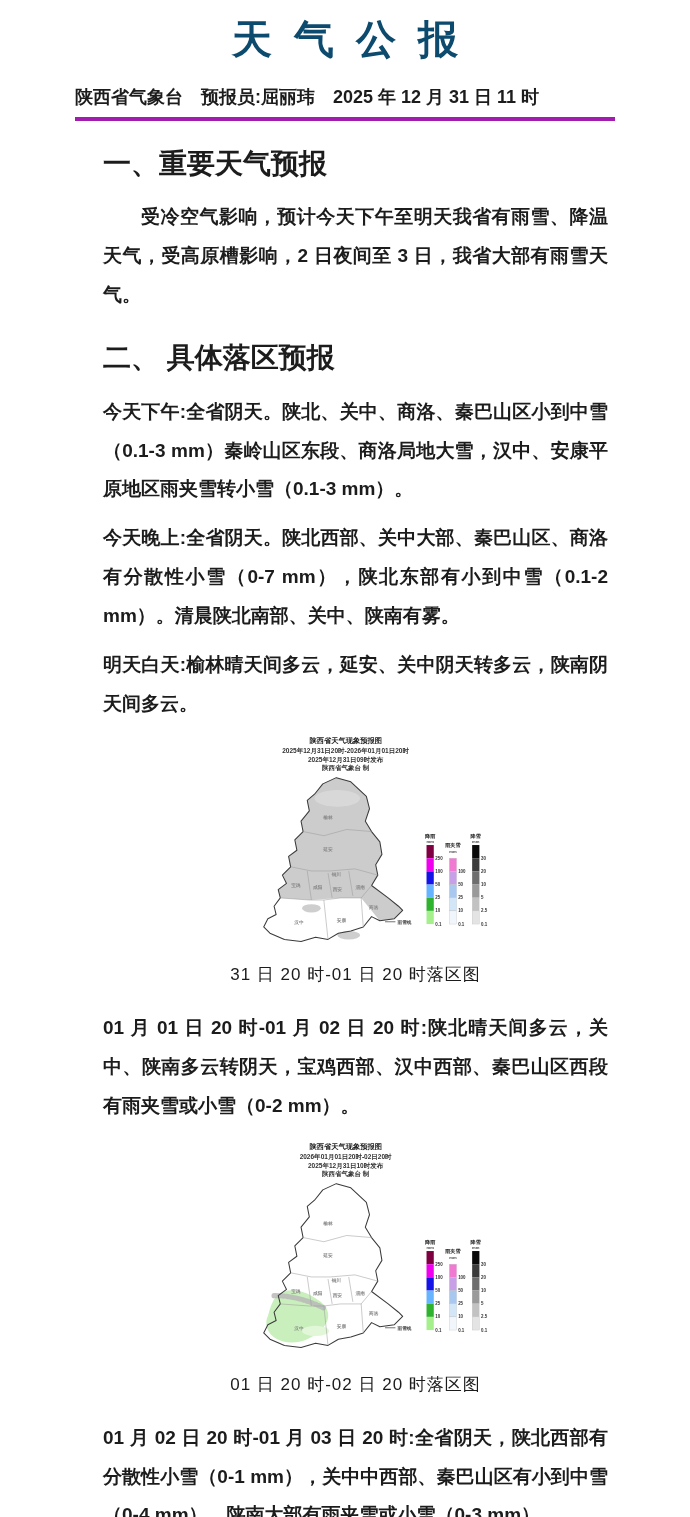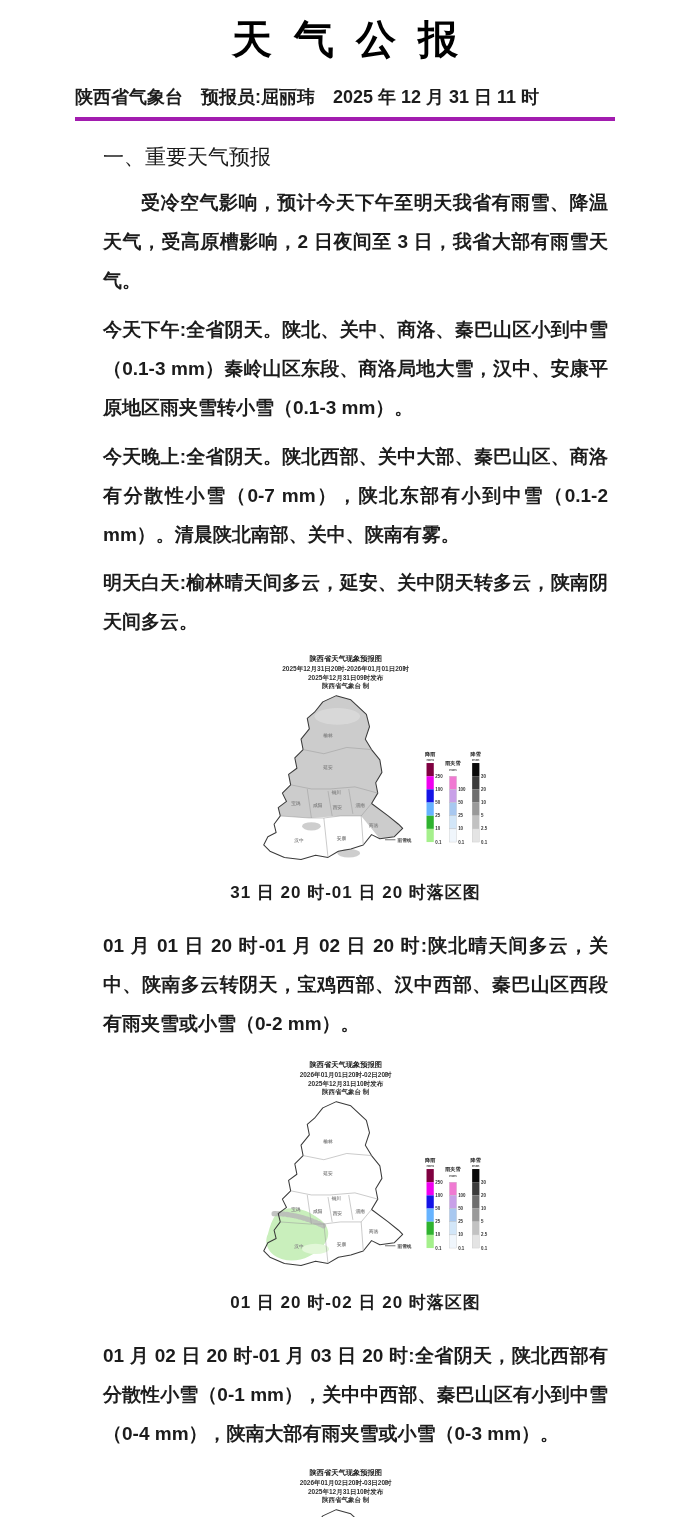--- a/index.html
+++ b/index.html
@@ -4,33 +4,33 @@
 <style>
   html,body{margin:0;padding:0;background:#ffffff;}
   body{
     width:690px;min-height:1517px;
     font-family:"Liberation Sans","DejaVu Sans",sans-serif;
     color:#1c1c1c;font-weight:700;
   }
   .page{padding:6px 0 24px 0;}
   .doc-title{
     text-align:center;font-size:40px;font-weight:800;
-    letter-spacing:22px;text-indent:22px;color:#000000;
+    letter-spacing:22px;text-indent:22px;color:#0c4a6e;
     margin:6px 0 18px 0;
   }
   .meta-wrap{width:540px;margin:0 auto 10px auto;text-align:left;
     border-bottom:4px solid #a21caf;padding-bottom:8px;}
   .meta-line{font-size:18px;font-weight:700;white-space:nowrap;}
   .content{padding:0 82px 0 103px;font-size:19px;line-height:2.05;}
-  .sec-heading{font-size:21px;font-weight:400;margin:14px 0 4px 0;}
+  .sec-heading{font-size:28px;font-weight:700;margin:14px 0 4px 0;}
   .para{margin:6px 0 10px 0;text-align:justify;}
   .indent2{text-indent:2em;}
   .map-figure{display:flex;justify-content:center;margin:10px 0 0 0;align-items:flex-end;}
   .map-caption{
-    text-align:center;font-size:17px;font-weight:700;
+    text-align:center;font-size:17px;font-weight:400;
     margin:4px 0 16px 0;letter-spacing:1px;
   }
   svg text{font-family:"Liberation Sans","DejaVu Sans",sans-serif;}
   .hdr1{font-size:7px;font-weight:bold;fill:#222;}
   .hdr2{font-size:6.3px;fill:#333;}
   .outline{fill:none;stroke:#3a3a3a;stroke-width:1;stroke-linejoin:round;}
   .innerline{fill:none;stroke:#9a9a9a;stroke-width:0.5;}
   .citylabel{font-size:4.5px;fill:#8a8a8a;text-anchor:middle;}
   .leg-name{font-size:5px;fill:#222;text-anchor:middle;font-weight:bold;}
   .leg-unit{font-size:4px;fill:#444;text-anchor:middle;}
@@ -46,20 +46,21 @@
 
   <div class="meta-wrap">
     <span class="meta-line">陕西省气象台　预报员:屈丽玮　2025 年 12 月 31 日 11 时</span>
   </div>
 
   <div class="content">
 
     <div class="sec-heading">一、重要天气预报</div>
     <div class="para indent2">受冷空气影响，预计今天下午至明天我省有雨雪、降温天气，受高原槽影响，2 日夜间至 3 日，我省大部有雨雪天气。</div>
 
+    <div class="sec-heading">二、 具体落区预报</div>
     <div class="para">今天下午:全省阴天。陕北、关中、商洛、秦巴山区小到中雪（0.1-3 mm）秦岭山区东段、商洛局地大雪，汉中、安康平原地区雨夹雪转小雪（0.1-3 mm）。</div>
     <div class="para">今天晚上:全省阴天。陕北西部、关中大部、秦巴山区、商洛有分散性小雪（0-7 mm），陕北东部有小到中雪（0.1-2 mm）。清晨陕北南部、关中、陕南有雾。</div>
     <div class="para">明天白天:榆林晴天间多云，延安、关中阴天转多云，陕南阴天间多云。</div>
 
     <div class="map-figure">
       <svg width="280" height="220" viewBox="0 0 270 212" xmlns="http://www.w3.org/2000/svg">
         <text class="hdr1" x="125" y="9" text-anchor="middle">陕西省天气现象预报图</text>
         <text class="hdr2" x="125" y="18" text-anchor="middle">2025年12月31日20时-2026年01月01日20时</text>
         <text class="hdr2" x="125" y="27" text-anchor="middle">2025年12月31日09时发布</text>
         <text class="hdr2" x="125" y="35" text-anchor="middle">陕西省气象台 制</text>

